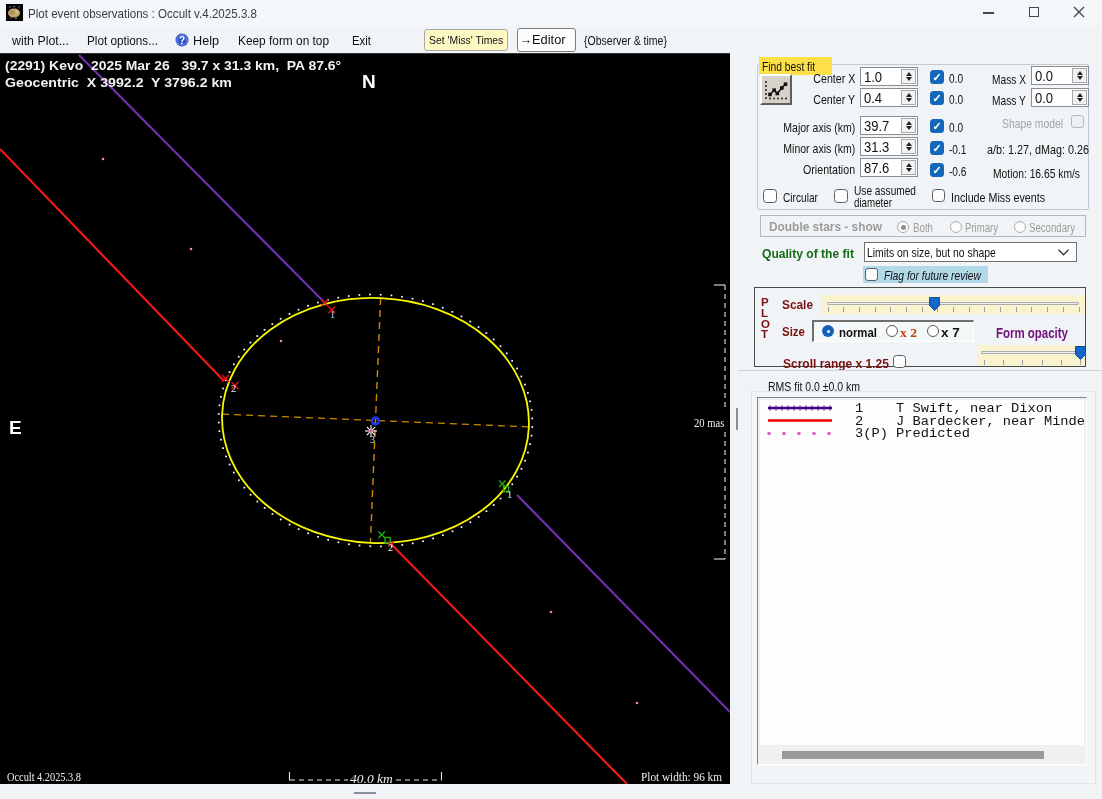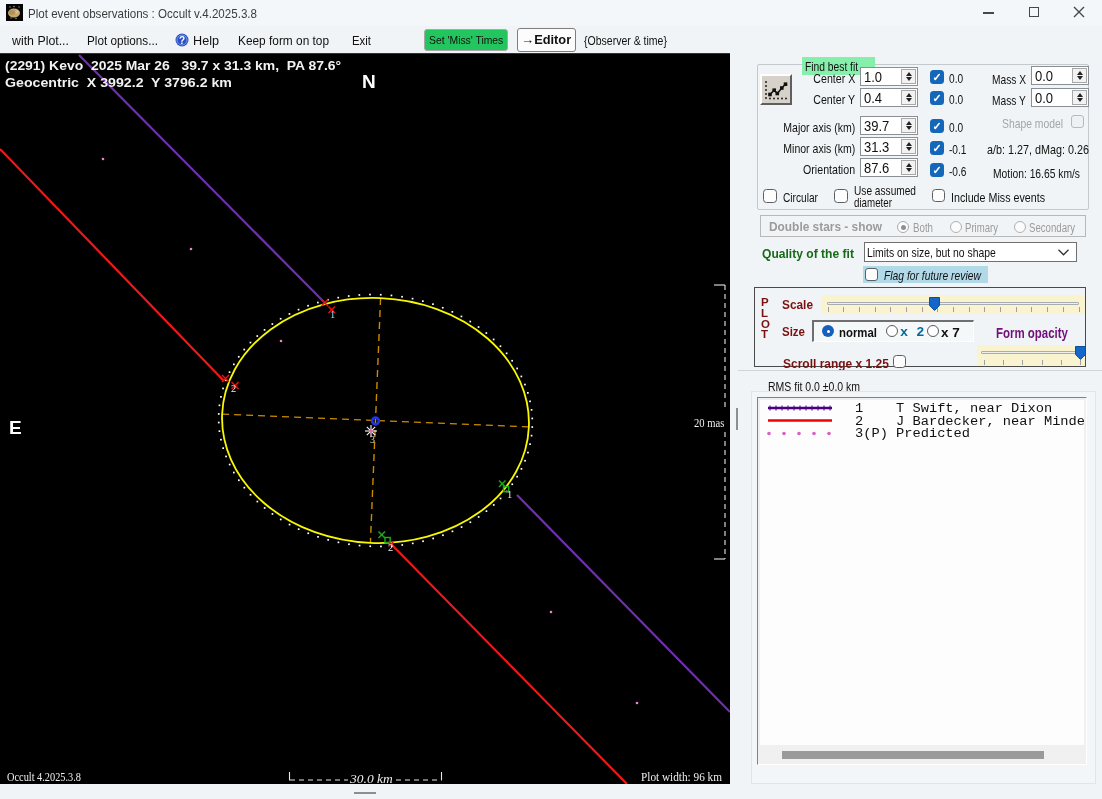--- a/index.html
+++ b/index.html
@@ -36,22 +36,22 @@
 <div style="position:absolute;top:33px;font-size:13.5px;white-space:pre;color:#111;font-family:'Liberation Sans',sans-serif;left:12px;transform-origin:left top;transform:scaleX(0.915);">with Plot...</div>
 <div style="position:absolute;top:33px;font-size:13.5px;white-space:pre;color:#111;font-family:'Liberation Sans',sans-serif;left:87px;transform-origin:left top;transform:scaleX(0.868);">Plot options...</div>
 <svg class="ab" style="left:175px;top:33px" width="14" height="14">
     <circle cx="7" cy="7" r="6.5" fill="#2a52c8"></circle>
     <circle cx="7" cy="7" r="5" fill="none" stroke="#7a96e0" stroke-width="1"></circle>
     <text x="7" y="10.5" font-size="10" font-weight="bold" fill="#fff" text-anchor="middle" font-family="Liberation Sans">?</text>
   </svg>
 <div style="position:absolute;top:33px;font-size:13.5px;white-space:pre;color:#111;font-family:'Liberation Sans',sans-serif;left:193px;transform-origin:left top;transform:scaleX(0.936);">Help</div>
 <div style="position:absolute;top:33px;font-size:13.5px;white-space:pre;color:#111;font-family:'Liberation Sans',sans-serif;left:238px;transform-origin:left top;transform:scaleX(0.879);">Keep form on top</div>
 <div style="position:absolute;top:33px;font-size:13.5px;white-space:pre;color:#111;font-family:'Liberation Sans',sans-serif;left:352px;transform-origin:left top;transform:scaleX(0.844);">Exit</div>
-<div class="ab" style="left:424px;top:29px;width:84px;height:22px;background:#22c55e;border:1px solid #a8a8a8;border-radius:3px;font-size:11.5px;text-align:center;line-height:20px;white-space:nowrap"><span style="display:inline-block;transform:scaleX(0.9)">Set 'Miss' Times</span></div>
-<div class="ab" style="left:517px;top:28px;width:59px;height:24px;background:#fcfcfc;border:1.5px solid #7d7d7d;border-radius:3px;font-size:13.5px;font-weight:bold;text-align:center;line-height:21px;white-space:nowrap"><span style="display:inline-block;transform:scaleX(0.95)">→Editor</span></div>
+<div class="ab" style="left:424px;top:29px;width:84px;height:22px;background:#fef9c3;border:1px solid #a8a8a8;border-radius:3px;font-size:11.5px;text-align:center;line-height:20px;white-space:nowrap"><span style="display:inline-block;transform:scaleX(0.9)">Set 'Miss' Times</span></div>
+<div class="ab" style="left:517px;top:28px;width:59px;height:24px;background:#fcfcfc;border:1.5px solid #7d7d7d;border-radius:3px;font-size:13.5px;font-weight:normal;text-align:left;line-height:21px;white-space:nowrap"><span style="display:inline-block;transform:scaleX(0.95)">→Editor</span></div>
 <div style="position:absolute;top:34px;font-size:12.5px;white-space:pre;color:#111;font-family:'Liberation Sans',sans-serif;left:584px;transform-origin:left top;transform:scaleX(0.841);">{Observer &amp; time}</div>
 <div class="ab" style="left:0;top:53px;width:730px;height:1.5px;background:#333"></div>
 <div class="ab" style="left:0;top:54px;width:730px;height:730px;background:#000"></div>
 <svg class="ab" style="left:0;top:54px" width="730" height="730" viewBox="0 0 730 730">
 <line x1="0" y1="95" x2="224" y2="327" stroke="#f01818" stroke-width="2.2"></line>
 <line x1="390.5" y1="489.5" x2="627" y2="730" stroke="#f01818" stroke-width="2.2"></line>
 <line x1="79" y1="1" x2="324" y2="248" stroke="#7030b0" stroke-width="2.2"></line>
 <line x1="517" y1="441" x2="730" y2="658" stroke="#7030b0" stroke-width="2.2"></line>
 <g fill="#f080c8">
       <circle cx="103" cy="105" r="1.3"></circle>
@@ -209,25 +209,25 @@
 <g stroke="#e8e8e8" stroke-width="1.1" stroke-dasharray="5 4">
 <line x1="290" y1="726" x2="348" y2="726"></line>
       <line x1="396" y1="726" x2="441" y2="726"></line>
 </g>
 </svg>
 <div style="position:absolute;top:58px;font-size:13px;white-space:pre;color:#f2f2f2;font-family:'Liberation Sans',sans-serif;font-weight:bold;left:5px;transform-origin:left top;transform:scaleX(1.071);">(2291) Kevo  2025 Mar 26   39.7 x 31.3 km,  PA 87.6°</div>
 <div style="position:absolute;top:75px;font-size:13px;white-space:pre;color:#f2f2f2;font-family:'Liberation Sans',sans-serif;font-weight:bold;left:5px;transform-origin:left top;transform:scaleX(1.089);">Geocentric  X 3992.2  Y 3796.2 km</div>
 <div style="position:absolute;top:71px;font-size:19px;white-space:pre;color:#fff;font-family:'Liberation Sans',sans-serif;font-weight:bold;left:362px;transform-origin:left top;">N</div>
 <div style="position:absolute;top:417px;font-size:19px;white-space:pre;color:#fff;font-family:'Liberation Sans',sans-serif;font-weight:bold;left:9px;transform-origin:left top;">E</div>
 <div style="position:absolute;top:415px;font-size:13px;white-space:pre;color:#eee;font-family:'Liberation Serif',serif;left:694px;transform-origin:left top;transform:scaleX(0.815);">20 mas</div>
-<div style="position:absolute;top:770.5px;font-size:13.5px;white-space:pre;color:#eee;font-family:'Liberation Serif',serif;font-style:italic;left:350px;transform-origin:left top;">30.0 km</div>
+<div style="position:absolute;top:770.5px;font-size:13.5px;white-space:pre;color:#eee;font-family:'Liberation Serif',serif;font-style:italic;left:350px;transform-origin:left top;">40.0 km</div>
 <div style="position:absolute;top:771px;font-size:11.5px;white-space:pre;color:#eee;font-family:'Liberation Serif',serif;left:7px;transform-origin:left top;transform:scaleX(0.898);">Occult 4.2025.3.8</div>
 <div style="position:absolute;top:770px;font-size:12.5px;white-space:pre;color:#eee;font-family:'Liberation Serif',serif;left:641px;transform-origin:left top;transform:scaleX(0.900);">Plot width: 96 km</div>
 <div class="ab" style="left:757px;top:64px;width:332px;height:146px;border:1px solid #c3c9cd;border-radius:2px"></div>
-<div class="ab" style="left:802px;top:57px;background:#86efac;padding:0 3px"><span style="display:inline-block;font-size:13px;transform:scaleX(0.79);transform-origin:left top;white-space:pre">Find best fit</span></div>
+<div class="ab" style="left:759px;top:57px;background:#fde047;padding:0 3px"><span style="display:inline-block;font-size:13px;transform:scaleX(0.79);transform-origin:left top;white-space:pre">Find best fit</span></div>
 <div class="ab" style="left:760px;top:74px;width:32px;height:31px;background:#d6d2ca;border-top:2px solid #fff;border-left:2px solid #fff;border-right:2px solid #5f5f5f;border-bottom:2px solid #5f5f5f">
 <svg width="28" height="27">
       <g fill="#222">
         <circle cx="4" cy="6" r="1"></circle>
         <circle cx="4" cy="10" r="1"></circle>
         <circle cx="4" cy="14" r="1"></circle>
         <circle cx="4" cy="18" r="1"></circle>
         <circle cx="4" cy="22" r="1"></circle>
         <circle cx="8" cy="22.5" r="1"></circle>
         <circle cx="12" cy="22.5" r="1"></circle>
@@ -342,21 +342,21 @@
 <div style="position:absolute;left:1078.5px;top:307px;width:1px;height:5px;background:#9aa0a6"></div>
 <svg class="ab" style="left:929px;top:296.5px" width="11" height="14">
     <path d="M0.5 0.5 h10 v8 l-5 5 l-5 -5 z" fill="#1467c8" stroke="#0c4f9e" stroke-width="1"></path>
   </svg>
 <div style="position:absolute;top:324px;font-size:13.5px;white-space:pre;color:#7b1010;font-family:'Liberation Sans',sans-serif;font-weight:bold;left:782px;transform-origin:left top;transform:scaleX(0.851);">Size</div>
 <div class="ab" style="left:812px;top:320px;width:162px;height:22px;background:#f5f8f9;border-top:2px solid #6f6f6f;border-left:2px solid #6f6f6f;border-right:1px solid #fff;border-bottom:1px solid #fff"></div>
 <div class="ab" style="left:822px;top:325px;width:12px;height:12px;border-radius:50%;background:#1560bd"></div>
 <div class="ab" style="left:826.5px;top:329.5px;width:3.5px;height:3.5px;border-radius:50%;background:#fff"></div>
 <div style="position:absolute;top:325px;font-size:13.5px;white-space:pre;color:#111;font-family:'Liberation Sans',sans-serif;font-weight:bold;left:839px;transform-origin:left top;transform:scaleX(0.844);">normal</div>
 <div class="ab" style="left:886px;top:325px;width:12px;height:12px;border:1.4px solid #5a5a5a;border-radius:50%;background:#fff"></div>
-<div style="position:absolute;top:325px;font-size:13.5px;white-space:pre;color:#0369a1;font-family:Liberation Mono, monospace;font-weight:bold;left:900px;transform-origin:left top;">x 2</div>
+<div style="position:absolute;top:325px;font-size:13.5px;white-space:pre;color:#c2410c;font-family:Liberation Serif, serif;font-weight:bold;left:900px;transform-origin:left top;">x 2</div>
 <div class="ab" style="left:927px;top:325px;width:12px;height:12px;border:1.4px solid #5a5a5a;border-radius:50%;background:#fff"></div>
 <div style="position:absolute;top:325px;font-size:13.5px;white-space:pre;color:#111;font-family:'Liberation Sans',sans-serif;font-weight:bold;left:941px;transform-origin:left top;">x 7</div>
 <div style="position:absolute;top:325px;font-size:14px;white-space:pre;color:#70107a;font-family:'Liberation Sans',sans-serif;font-weight:bold;left:996px;transform-origin:left top;transform:scaleX(0.819);">Form opacity</div>
 <div style="position:absolute;top:356px;font-size:13.5px;white-space:pre;color:#7b1010;font-family:'Liberation Sans',sans-serif;font-weight:bold;left:783px;transform-origin:left top;transform:scaleX(0.888);">Scroll range x 1.25</div>
 <div class="chk" style="left:893px;top:354.5px;width:13px;height:13px"></div>
 <div class="ab" style="left:977px;top:345px;width:108px;height:21px;background:#faf3cf"></div>
 <div class="ab" style="left:981px;top:351px;width:100px;height:3px;background:#eceef0;border:1px solid #a8adb2;border-radius:1px"></div>
 <div style="position:absolute;left:984.0px;top:360px;width:1px;height:5px;background:#9aa0a6"></div>
 <div style="position:absolute;left:1003.2px;top:360px;width:1px;height:5px;background:#9aa0a6"></div>
 <div style="position:absolute;left:1022.4px;top:360px;width:1px;height:5px;background:#9aa0a6"></div>

